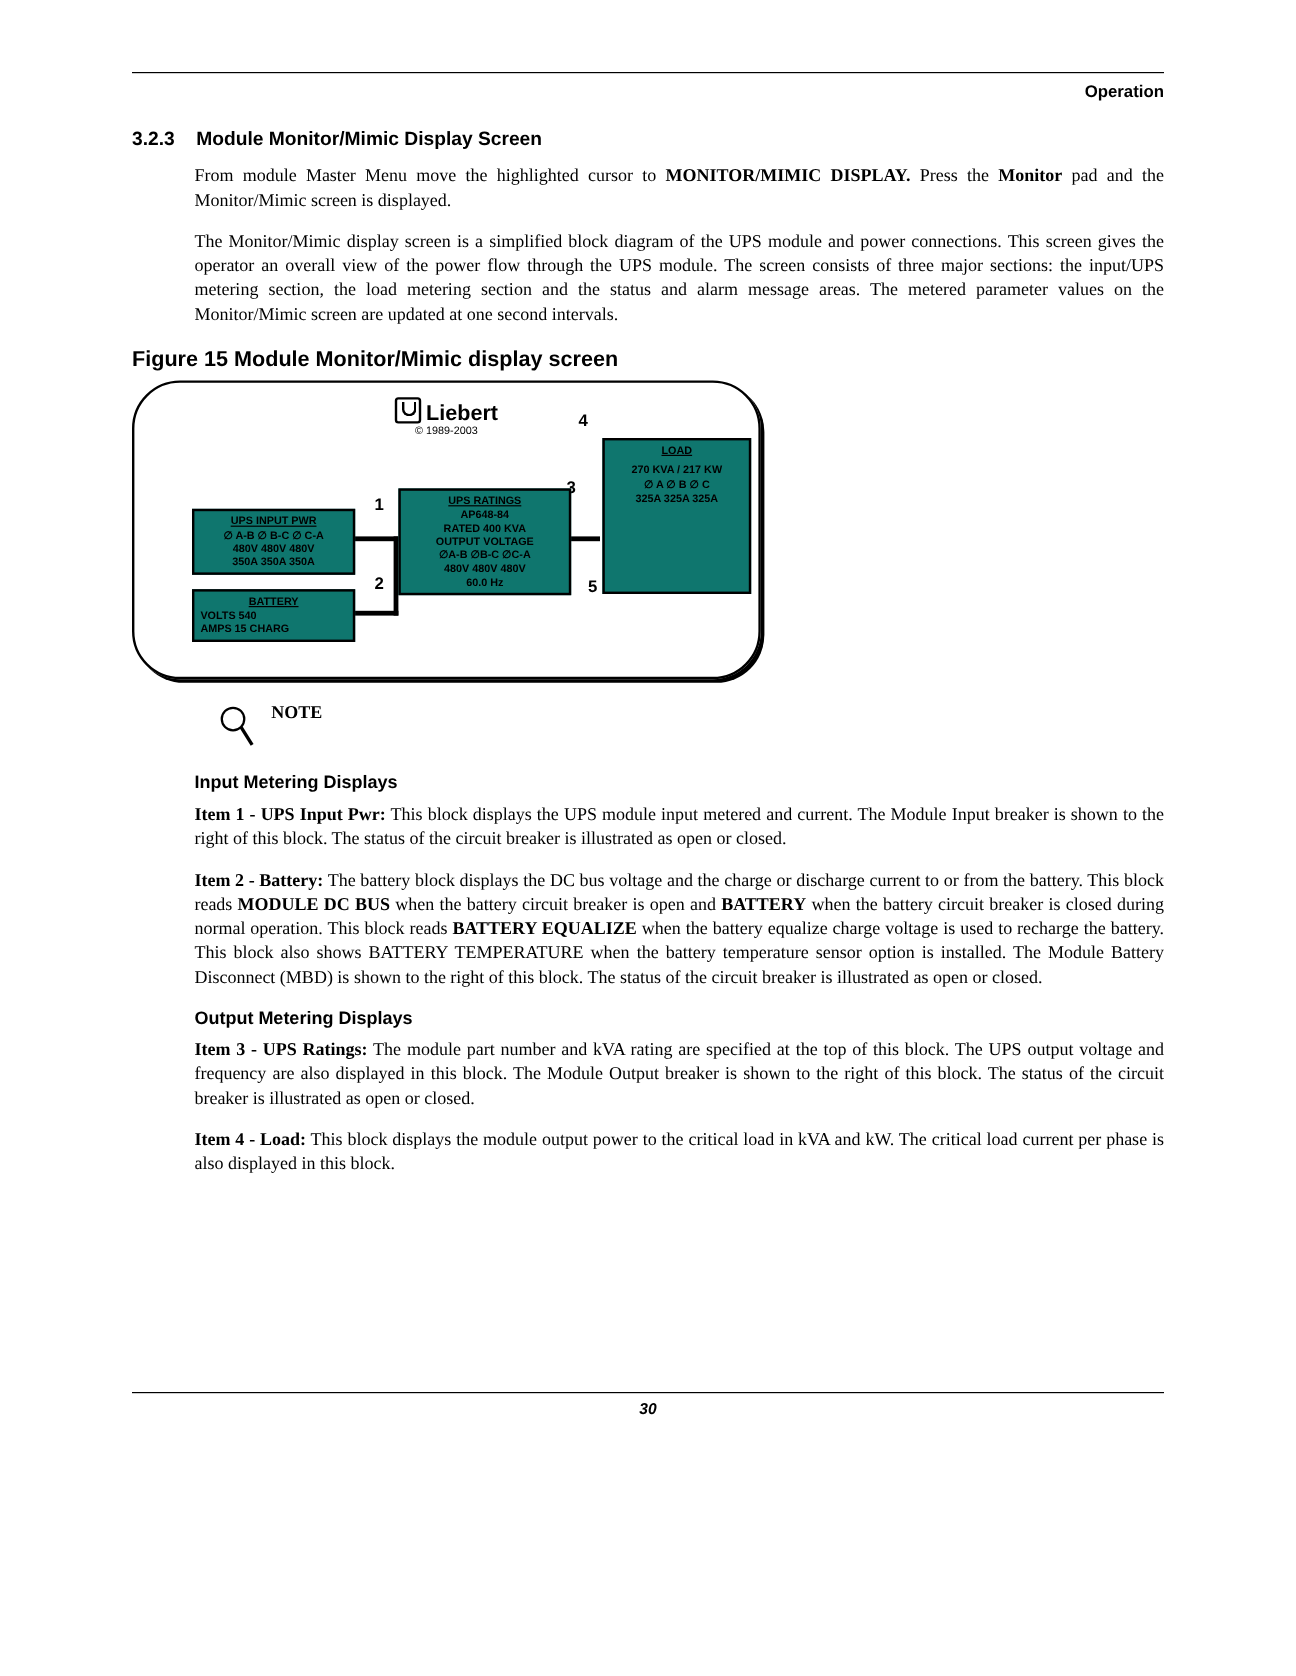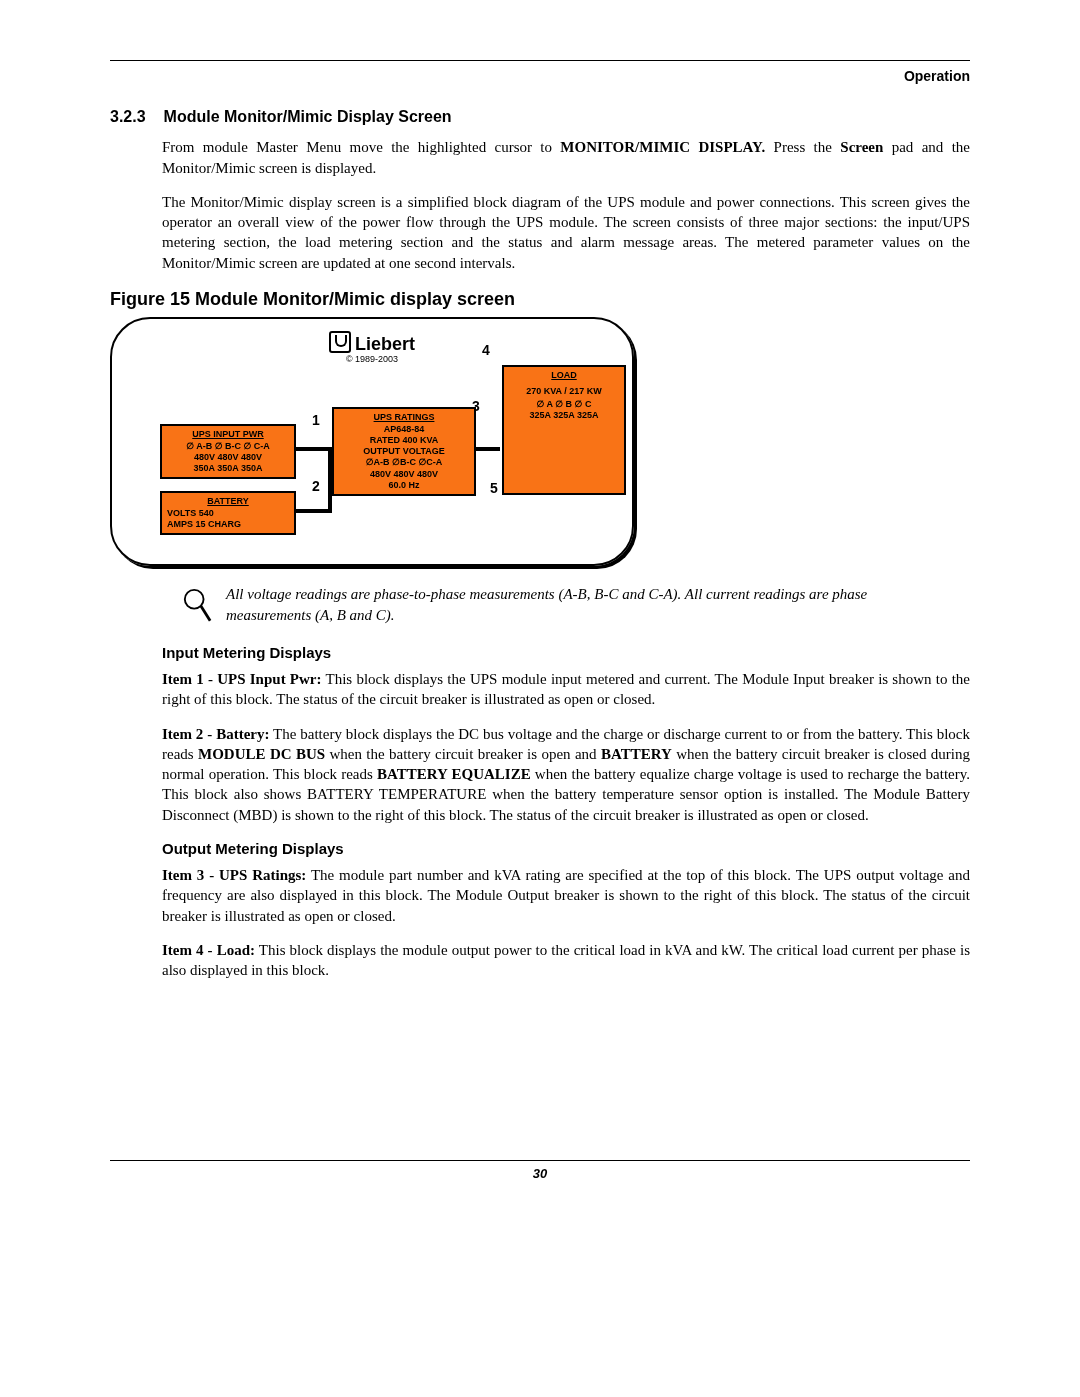--- a/index.html
+++ b/index.html
@@ -62,21 +62,21 @@
   }
   .mimic .brand-icon::after{
     content:""; position:absolute; left:4px; top:2px;
     width:8px; height:10px; border:2px solid #000;
     border-top:none; border-radius:0 0 6px 6px;
   }
   .mimic .copyright {
     position:absolute; top:34px; left:0; right:0;
     text-align:center; font-size:9px; font-weight:normal;
   }
-  .box { position:absolute; border:2px solid #000; padding:3px 5px; background:#f97316; text-align:center; line-height:1.25; }
+  .box { position:absolute; border:2px solid #000; padding:3px 5px; background:#0f766e; text-align:center; line-height:1.25; }
   .callout { position:absolute; font-size:14px; font-weight:bold; }
   #box-input { left:48px; top:105px; width:122px; }
   #box-input .ttl { text-decoration:underline; }
   #box-ratings { left:220px; top:88px; width:130px; }
   #box-ratings .ttl { text-decoration:underline; }
   #box-load { left:390px; top:46px; width:110px; height:120px; }
   #box-load .ttl { text-decoration:underline; }
   #box-batt { left:48px; top:172px; width:122px; }
   #box-batt .ttl { text-decoration:underline; }
   .wire { position:absolute; background:#000; }
@@ -108,21 +108,21 @@
 <body>
 
 <div class="header-line"></div>
 <div class="hdr-label">Operation</div>
 
 <div class="sec-title">
   <span class="sec-num">3.2.3</span><span>Module Monitor/Mimic Display Screen</span>
 </div>
 
 <p class="body-text indent">
-  <span>From module Master Menu move the highlighted cursor to </span><b>MONITOR/MIMIC DISPLAY.</b><span> Press the </span><b>Screen</b><span> pad and the Monitor/Mimic screen is displayed.</span>
+  <span>From module Master Menu move the highlighted cursor to </span><b>MONITOR/MIMIC DISPLAY.</b><span> Press the </span><b>Monitor</b><span> pad and the Monitor/Mimic screen is displayed.</span>
 </p>
 
 <p class="body-text indent">The Monitor/Mimic display screen is a simplified block diagram of the UPS module and power connections. This screen gives the operator an overall view of the power flow through the UPS module. The screen consists of three major sections: the input/UPS metering section, the load metering section and the status and alarm message areas. The metered parameter values on the Monitor/Mimic screen are updated at one second intervals.</p>
 
 <div class="fig-caption">Figure 15  Module Monitor/Mimic display screen</div>
 
 <div class="figure-wrap">
   <div class="mimic">
     <div class="brand">
       <span class="brand-icon"></span><span>Liebert</span>
@@ -171,21 +171,21 @@
     </div>
   </div>
 </div>
 
 <div class="note-block">
   <svg class="lens-icon" viewBox="0 0 32 40">
     <circle cx="13" cy="13" r="10" fill="none" stroke="#000" stroke-width="2"></circle>
     <line x1="20" y1="20" x2="30" y2="36" stroke="#000" stroke-width="3"></line>
   </svg>
   <div>
-    <div class="note-text">All voltage readings are phase-to-phase measurements (A-B, B-C and C-A). All current readings are phase measurements (A, B and C).</div>
+    <div class="note-title">NOTE</div>
   </div>
 </div>
 
 <div class="sub-heading">Input Metering Displays</div>
 
 <p class="body-text indent">
   <b>Item 1 - UPS Input Pwr:</b><span> This block displays the UPS module input metered and current. The Module Input breaker is shown to the right of this block. The status of the circuit breaker is illustrated as open or closed.</span>
 </p>
 
 <p class="body-text indent">

